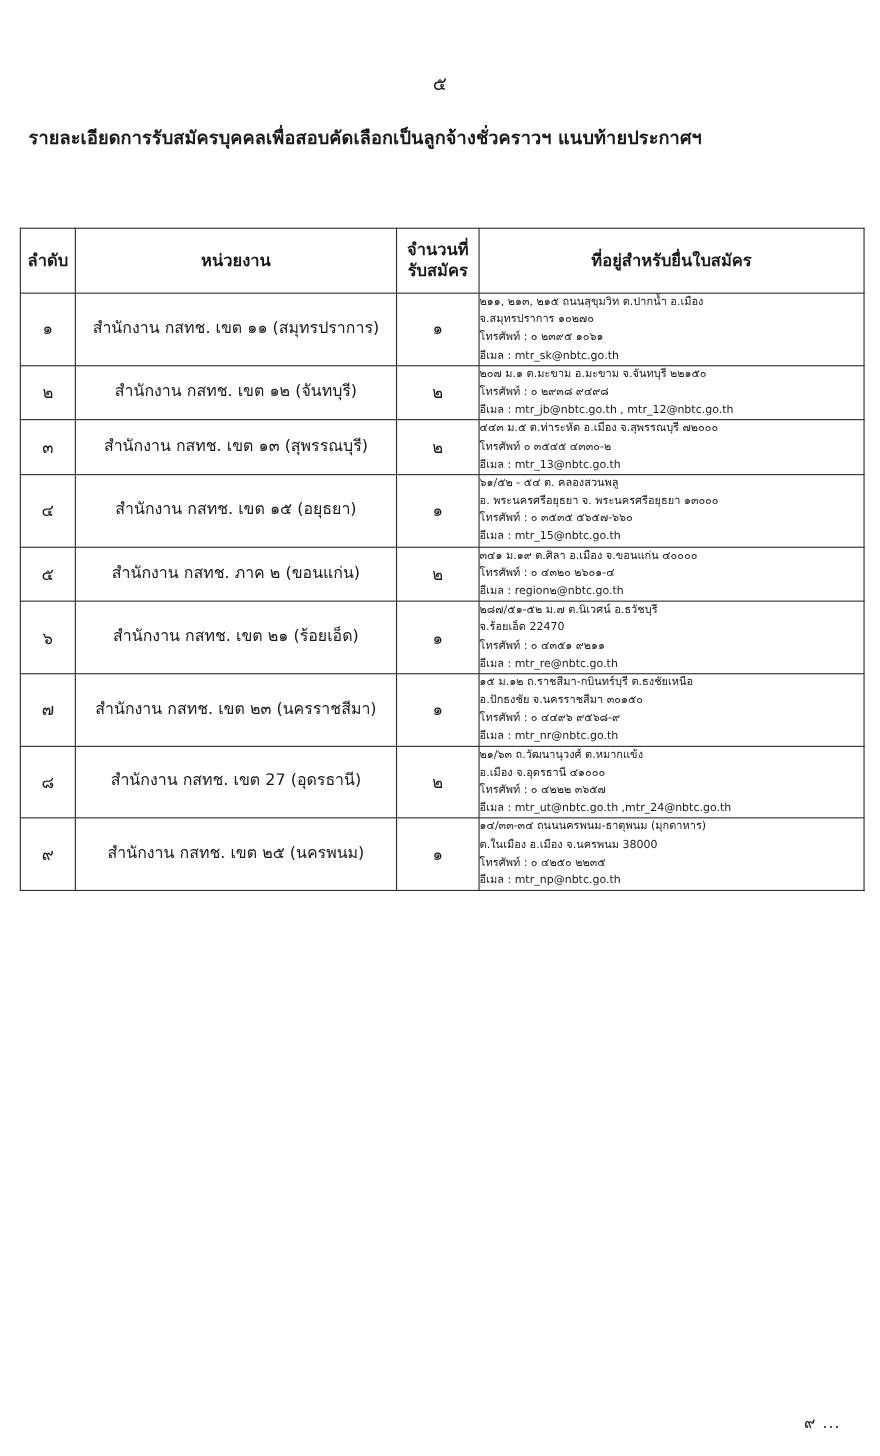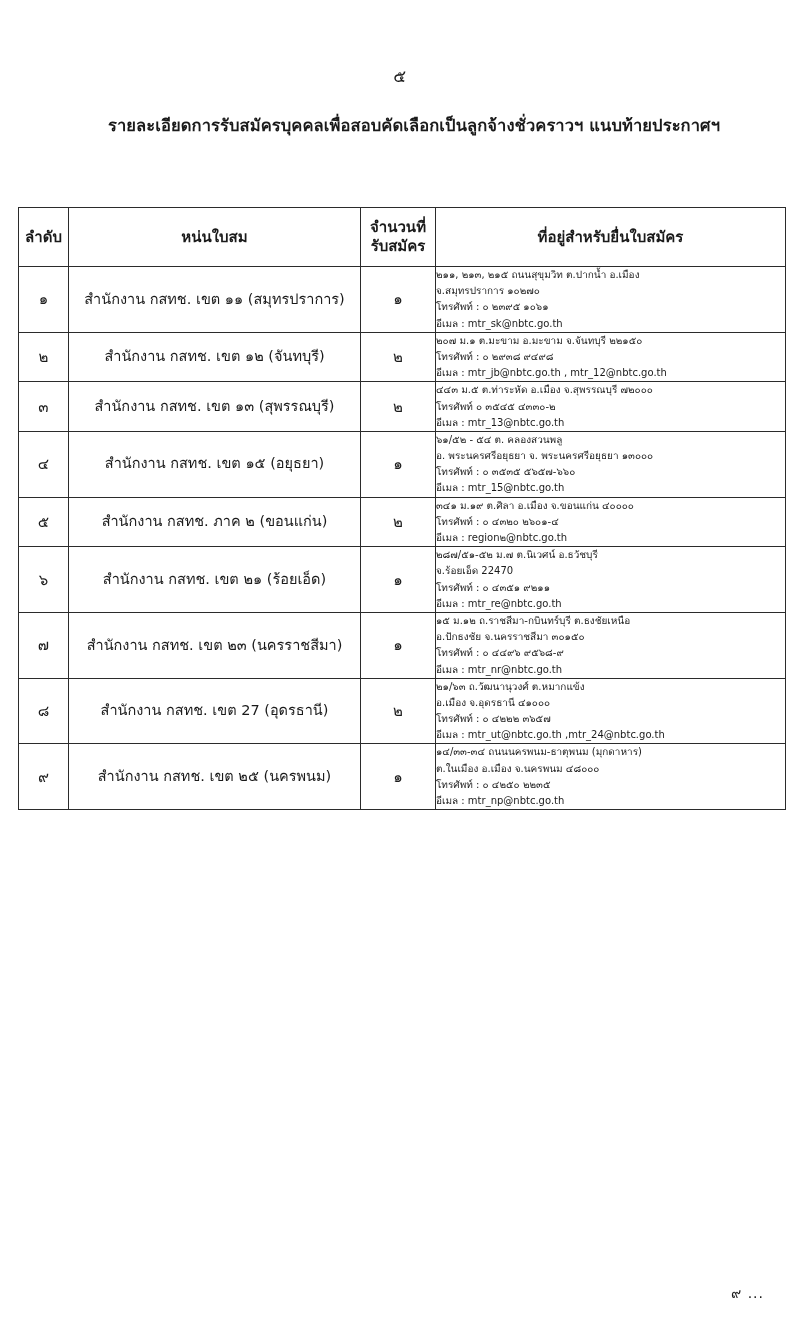--- a/index.html
+++ b/index.html
@@ -33,25 +33,26 @@
     text-align: center;
     font-size: 17px;
     letter-spacing: 0.5px;
   }
 
   .doc-title {
     position: absolute;
     top: 112px;
     left: 0;
     width: 720px;
-    text-align: right;
+    text-align: left;
     font-size: 16.5px;
     font-weight: 600;
     letter-spacing: 0.1px;
     white-space: nowrap;
+    padding-left: 26px;
   }
 
   .table-wrap {
     position: absolute;
     left: 18px;
     top: 163px;
     width: 767px;
     margin-top: 44px;
   }
 
@@ -133,21 +134,21 @@
     <table class="reg">
       <colgroup>
         <col class="c-order">
         <col class="c-agency">
         <col class="c-count">
         <col class="c-addr">
       </colgroup>
       <thead>
         <tr>
           <th>ลำดับ</th>
-          <th>หน่นใบสม</th>
+          <th>หน่วยงาน</th>
           <th>
             <span class="two-line">จำนวนที่</span>
             <span class="two-line">รับสมัคร</span>
           </th>
           <th>ที่อยู่สำหรับยื่นใบสมัคร</th>
         </tr>
       </thead>
       <tbody id="table-body">
           <tr>
             <td class="order">๑</td>
@@ -233,21 +234,21 @@
               <span class="ln">โทรศัพท์ : ๐ ๔๒๒๒ ๓๖๕๗</span>
               <span class="ln">อีเมล : mtr_ut@nbtc.go.th ,mtr_24@nbtc.go.th</span>
             </td>
           </tr>
           <tr>
             <td class="order">๙</td>
             <td class="agency">สำนักงาน กสทช. เขต ๒๕ (นครพนม)</td>
             <td class="count">๑</td>
             <td class="addr">
               <span class="ln">๑๔/๓๓-๓๔ ถนนนครพนม-ธาตุพนม (มุกดาหาร)</span>
-              <span class="ln">ต.ในเมือง อ.เมือง จ.นครพนม ๔๘๐๐๐</span>
+              <span class="ln">ต.ในเมือง อ.เมือง จ.นครพนม 38000</span>
               <span class="ln">โทรศัพท์ : ๐ ๔๒๕๐ ๒๒๓๕</span>
               <span class="ln">อีเมล : mtr_np@nbtc.go.th</span>
             </td>
           </tr>
         </tbody>
     </table>
   </div>
 
   <div class="footer-note">๙ ...</div>
 

